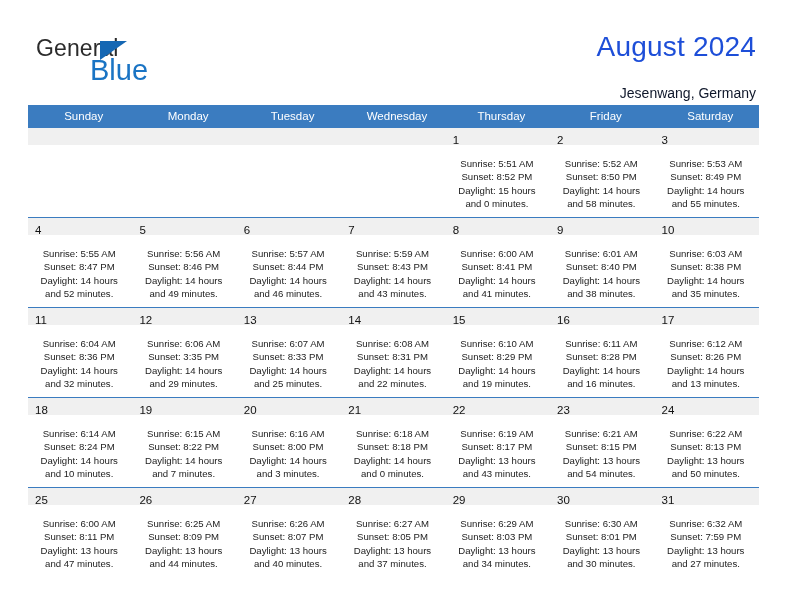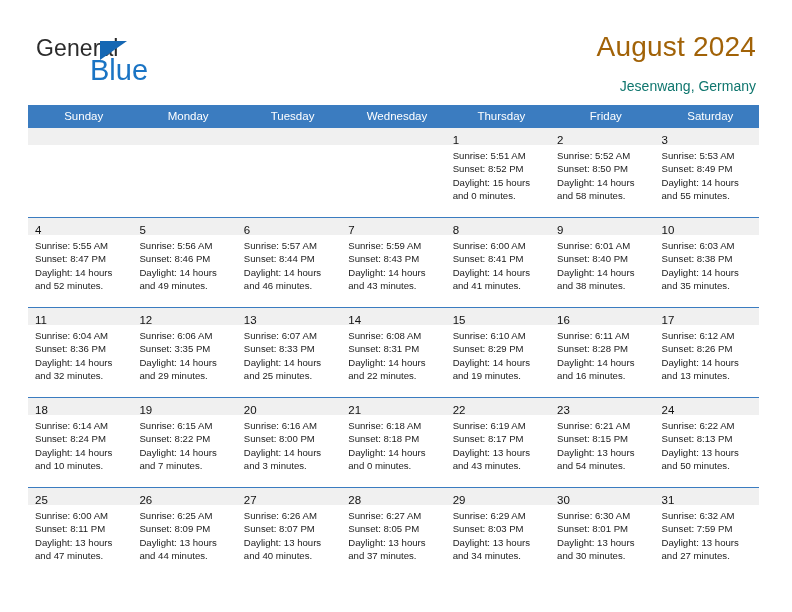--- a/index.html
+++ b/index.html
@@ -66,29 +66,29 @@
 
   .title-block {
     position: absolute;
     right: 36px;
     top: 30px;
     text-align: right;
   }
   .title-main {
     font-size: 28px;
     font-weight: normal;
-    color: #a16207;
+    color: #1d4ed8;
     line-height: 34px;
     letter-spacing: .2px;
   }
   .title-sub {
     font-size: 14px;
-    color: #0f766e;
+    color: #0f172a;
     line-height: 20px;
-    margin-top: 12px;
+    margin-top: 19px;
     text-align: right;
   }
 
   
   .calendar {
     position: absolute;
     left: 28px;
     top: 105px;
     width: 731px;
   }
@@ -128,21 +128,22 @@
     height: 17px;
     box-sizing: border-box;
     padding: 2px 0 0 7px;
   }
   .daynum {
     font-size: 11.5px;
     color: #111111;
     line-height: 14px;
   }
   .dayinfo {
-    padding: 4px 9px 0 7px;
+    padding: 12px 9px 0 7px;
+    text-align: center;
   }
   .dayinfo div {
     font-size: 9.6px;
     color: #222222;
     line-height: 13.3px;
     white-space: nowrap;
   }
   .empty-band {
     height: 17px;
     background: #f0f0f0;

